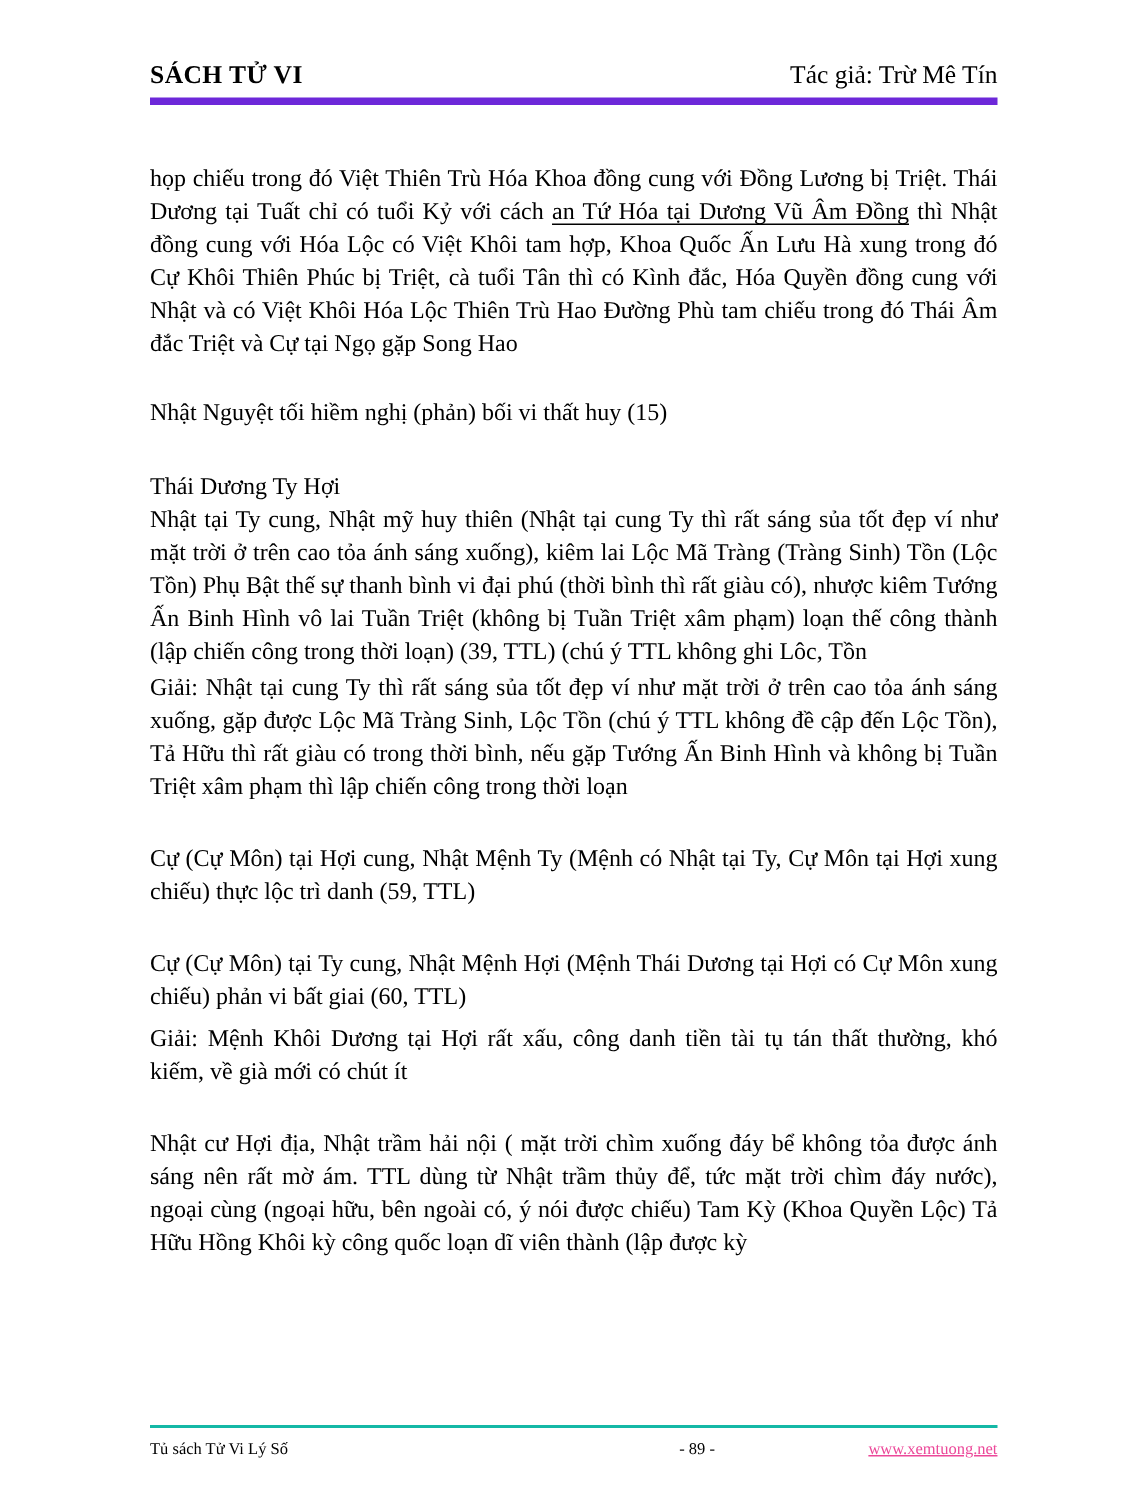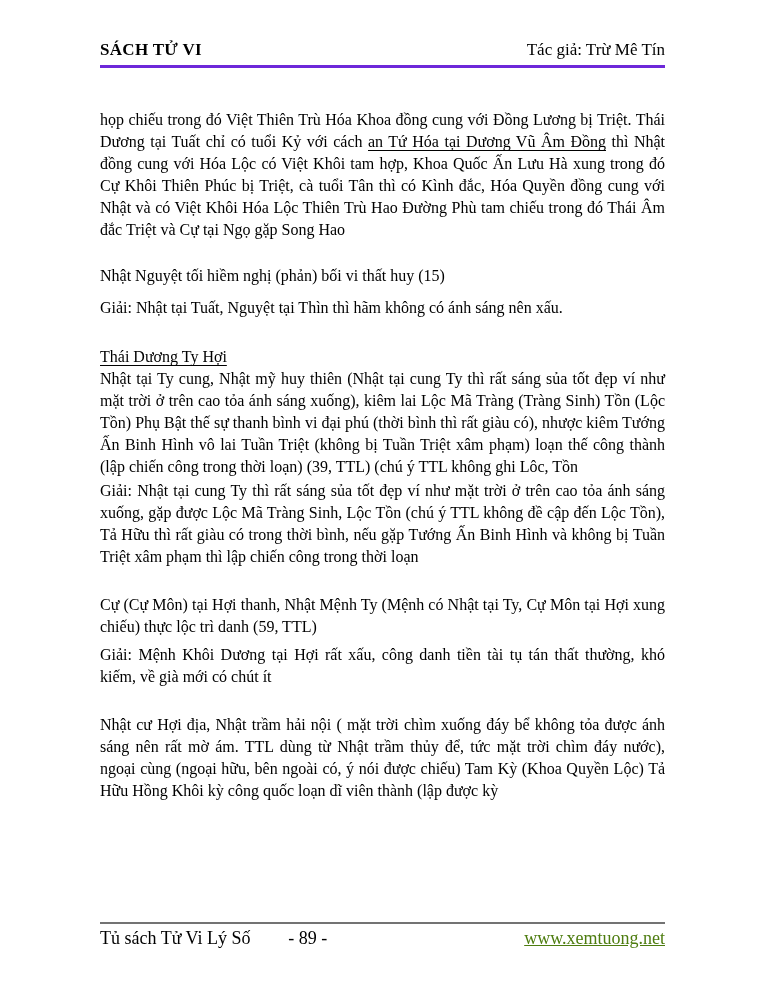--- a/index.html
+++ b/index.html
@@ -18,21 +18,21 @@
     }
     
     .header {
       position: absolute;
       top: 40px;
       left: 100px;
       right: 100px;
       display: flex;
       justify-content: space-between;
       align-items: flex-end;
-      border-bottom: 3px solid #6d28d9;
+      border-bottom: 5px solid #6d28d9;
       padding-bottom: 5px;
     }
     .book-title {
       font-weight: bold;
       font-size: 17px;
       line-height: 20px;
       letter-spacing: 0.3px;
     }
     .author {
       font-size: 17px;
@@ -54,76 +54,75 @@
     }
     .mt-verse   { margin-top: 24px !important; }
     .mt-giai-sm { margin-top: 10px !important; }
     .mt-head    { margin-top: 27px !important; }
     .mt-tight   { margin-top: 2px  !important; }
     .mt-block   { margin-top: 26px !important; }
     .mt-giai-xs { margin-top: 8px  !important; }
     .mt-giai-2  { margin-top: 6px  !important; }
     .section-heading {
       text-align: left;
-      text-decoration: underline;
       text-underline-offset: 3px;
     }
     .underlined-phrase {
       text-decoration: underline;
       text-underline-offset: 3px;
     }
     
     .footer {
       position: absolute;
-      top: 922px;
+      top: 950px;
       left: 100px;
       right: 100px;
-      border-top: 2px solid #737373;
+      border-top: 2px solid #14b8a6;
       padding-top: 5px;
       display: flex;
       align-items: baseline;
-      font-size: 18px;
+      font-size: 11px;
       line-height: 19px;
     }
     .footer-left   { flex: 1; text-align: left; }
-    .footer-center { flex: 1; text-align: left; }
+    .footer-center { flex: 1; text-align: right; }
     .footer-right  { flex: 1; text-align: right; }
     .website-link {
-      color: #4d7c0f;
+      color: #ec4899;
       text-decoration: underline;
       cursor: pointer;
     }
   </style>
 </head>
 <body>
 
 <div class="page">
 
   <div class="header">
     <span class="book-title">SÁCH TỬ VI</span>
     <span class="author">Tác giả: Trừ Mê Tín</span>
   </div>
 
   <div class="content">
 
     <p><span>họp chiếu trong đó  Việt Thiên Trù Hóa Khoa đồng cung với Đồng Lương bị Triệt. Thái Dương tại Tuất chỉ có tuổi Kỷ với cách </span><span class="underlined-phrase">an Tứ Hóa tại Dương Vũ Âm Đồng</span><span> thì Nhật đồng cung với Hóa Lộc có Việt Khôi tam hợp, Khoa Quốc Ấn Lưu Hà xung trong  đó Cự Khôi Thiên Phúc bị Triệt, cà tuổi Tân thì có Kình đắc, Hóa Quyền đồng cung với Nhật và có Việt Khôi Hóa Lộc Thiên Trù Hao Đường Phù tam chiếu trong đó Thái Âm đắc Triệt và Cự tại Ngọ gặp Song Hao</span></p>
 
     <p class="mt-verse">Nhật Nguyệt tối hiềm nghị (phản) bối vi thất huy  (15)</p>
 
-    <p class="mt-giai-sm">Giải: Nhật tại Tuất, Nguyệt tại Thìn thì hãm không có ánh sáng nên xấu.</p>
 
     <p class="mt-head section-heading">Thái Dương Ty Hợi</p>
 
     <p>Nhật tại Ty cung, Nhật mỹ huy thiên (Nhật tại cung Ty thì rất sáng sủa tốt đẹp ví như mặt trời ở trên cao tỏa ánh sáng xuống), kiêm lai Lộc Mã Tràng (Tràng Sinh) Tồn (Lộc Tồn) Phụ Bật thế sự thanh bình vi đại phú (thời bình thì rất giàu có), nhược kiêm Tướng Ấn Binh Hình vô lai Tuần Triệt (không bị Tuần Triệt xâm phạm) loạn thế công thành (lập chiến công trong thời loạn) (39, TTL) (chú ý TTL không ghi Lôc, Tồn</p>
 
     <p class="mt-tight">Giải: Nhật tại cung Ty thì rất sáng sủa tốt đẹp ví như mặt trời ở trên cao tỏa ánh sáng xuống, gặp được Lộc Mã Tràng Sinh, Lộc Tồn (chú ý TTL không đề cập đến Lộc Tồn), Tả Hữu thì rất giàu có trong thời bình, nếu gặp Tướng Ấn Binh Hình và không bị Tuần Triệt xâm phạm thì lập chiến công trong thời loạn</p>
 
-    <p class="mt-block">Cự (Cự Môn) tại Hợi thanh, Nhật Mệnh Ty (Mệnh có Nhật tại Ty, Cự Môn tại Hợi xung chiếu) thực lộc trì danh  (59, TTL)</p>
+    <p class="mt-block">Cự (Cự Môn) tại Hợi cung, Nhật Mệnh Ty (Mệnh có Nhật tại Ty, Cự Môn tại Hợi xung chiếu) thực lộc trì danh  (59, TTL)</p>
 
 
+    <p class="mt-block">Cự (Cự Môn) tại Ty cung, Nhật Mệnh Hợi (Mệnh Thái Dương tại Hợi có Cự Môn xung chiếu) phản vi bất giai  (60, TTL)</p>
 
     <p class="mt-giai-2">Giải: Mệnh Khôi Dương tại Hợi rất xấu, công danh tiền tài tụ tán thất thường, khó kiếm, về già mới có chút ít</p>
 
     <p class="mt-block">Nhật cư Hợi địa, Nhật trầm hải nội ( mặt trời chìm xuống đáy bể không tỏa được ánh sáng nên rất mờ ám. TTL dùng từ Nhật trầm thủy để, tức mặt trời chìm đáy nước), ngoại cùng (ngoại hữu, bên ngoài có, ý nói được chiếu) Tam Kỳ (Khoa Quyền Lộc) Tả Hữu Hồng Khôi kỳ công quốc loạn dĩ viên thành (lập được kỳ</p>
 
   </div>
 
   <div class="footer">
     <span class="footer-left">Tủ sách Tử Vi Lý Số</span>
     <span class="footer-center">- 89 -</span>

